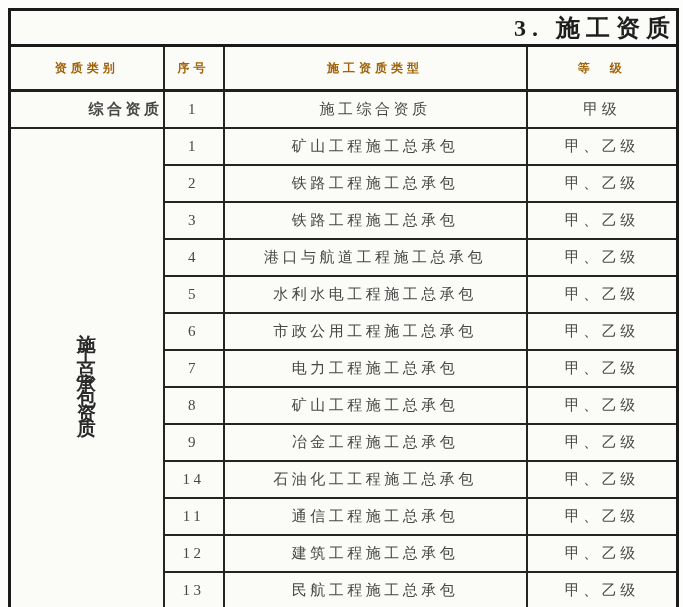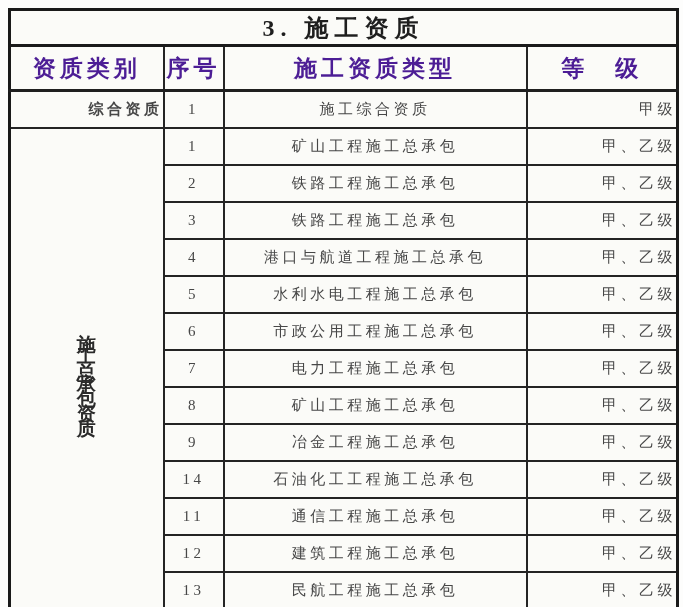--- a/index.html
+++ b/index.html
@@ -29,37 +29,37 @@
     padding: 0;
     color: #3c3c3c;
     background: #fbfbf8;
   }
   table.qual-table {
     border: 3px solid #1a1a1a;
   }
   
   tr.title-row td {
     height: 33px;
-    text-align: center;
+    text-align: right;
     vertical-align: middle;
     font-size: 24px;
     font-weight: bold;
     letter-spacing: 6px;
     color: #1e1e1e;
     border-bottom: 3px solid #1a1a1a;
   }
   
   tr.header-row th {
     height: 42px;
     text-align: center;
     vertical-align: middle;
-    font-size: 23px;
+    font-size: 12px;
     font-weight: bold;
     letter-spacing: 4px;
-    color: #4c1d95;
+    color: #a16207;
     border-bottom: 3px solid #1f1f1f;
   }
   
   tr.data-row td {
     height: 35px;
     vertical-align: middle;
     font-size: 15px;
     letter-spacing: 3.5px;
     color: #474747;
   }
@@ -74,21 +74,21 @@
     text-align: center;
     letter-spacing: 0;
     font-size: 15px;
     color: #4a4a4a;
   }
   td.type-cell {
     text-align: center;
     padding-left: 11px;
   }
   td.grade-cell {
-    text-align: right;
+    text-align: center;
     padding-left: 12px;
     margin-left: 45px;
   }
   
   td.cat-merged {
     text-align: center;
     vertical-align: middle;
   }
   .vertical-label {
     display: inline-block;

